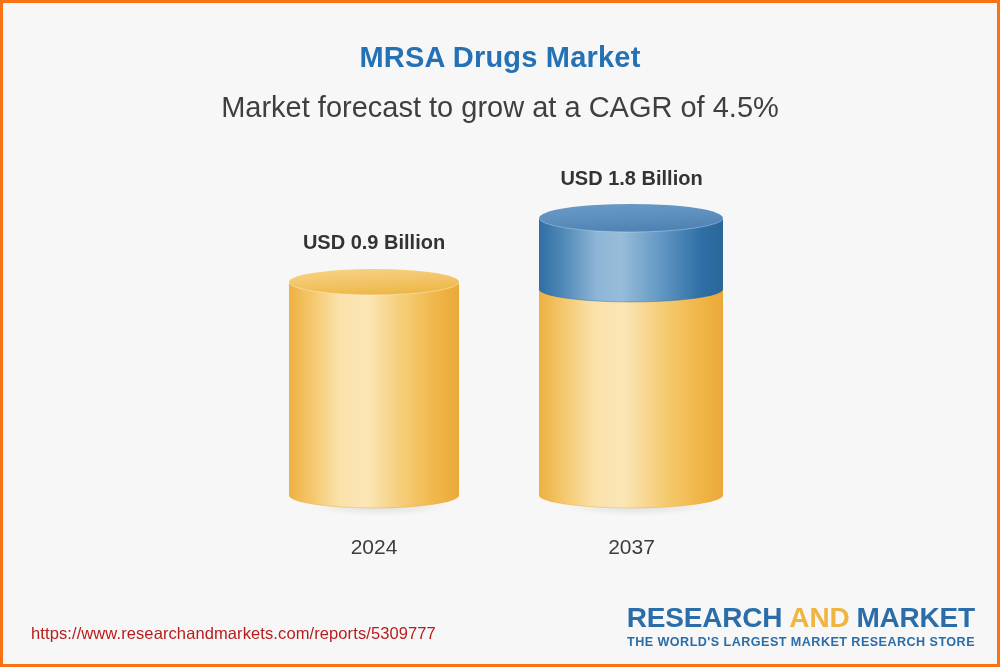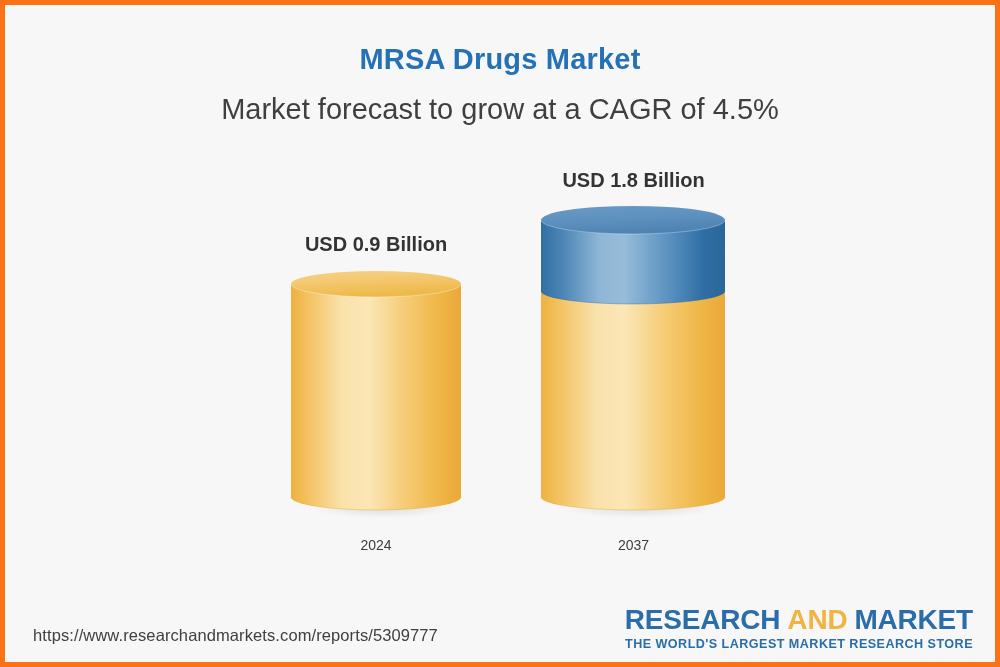--- a/index.html
+++ b/index.html
@@ -9,21 +9,21 @@
   }
   body {
     font-family: "Liberation Sans", sans-serif;
   }
   .canvas {
     position: relative;
     width: 1000px;
     height: 667px;
     background: #f7f7f7;
     box-sizing: border-box;
-    border: 5px solid #f97316;
+    border: 3px solid #f97316;
     overflow: hidden;
   }
 
   
   .chart-title {
     position: absolute;
     top: 38px;
     left: 0;
     width: 100%;
     text-align: center;
@@ -68,37 +68,37 @@
     color: #333333;
   }
   .g0 .value-label { top: 68px; }
   .g1 .value-label { top: 4px; }
 
   .year-label {
     position: absolute;
     left: 50%;
     transform: translateX(-50%);
     white-space: nowrap;
-    font-size: 14px;
+    font-size: 21px;
     font-weight: normal;
     color: #3d3d3d;
     top: 372px;
   }
 
   .cyl-svg { position: absolute; left: 0; }
   .g0 .cyl-svg { top: 106px; }
   .g1 .cyl-svg { top: 41px; }
 
   
   .footer-url {
     position: absolute;
     left: 28px;
     top: 621px;
     font-size: 16.5px;
-    color: #404040;
+    color: #b91c1c;
     letter-spacing: 0.1px;
   }
   .logo {
     position: absolute;
     right: 22px;
     top: 600px;
     text-align: right;
   }
   .logo-main {
     font-size: 28px;

